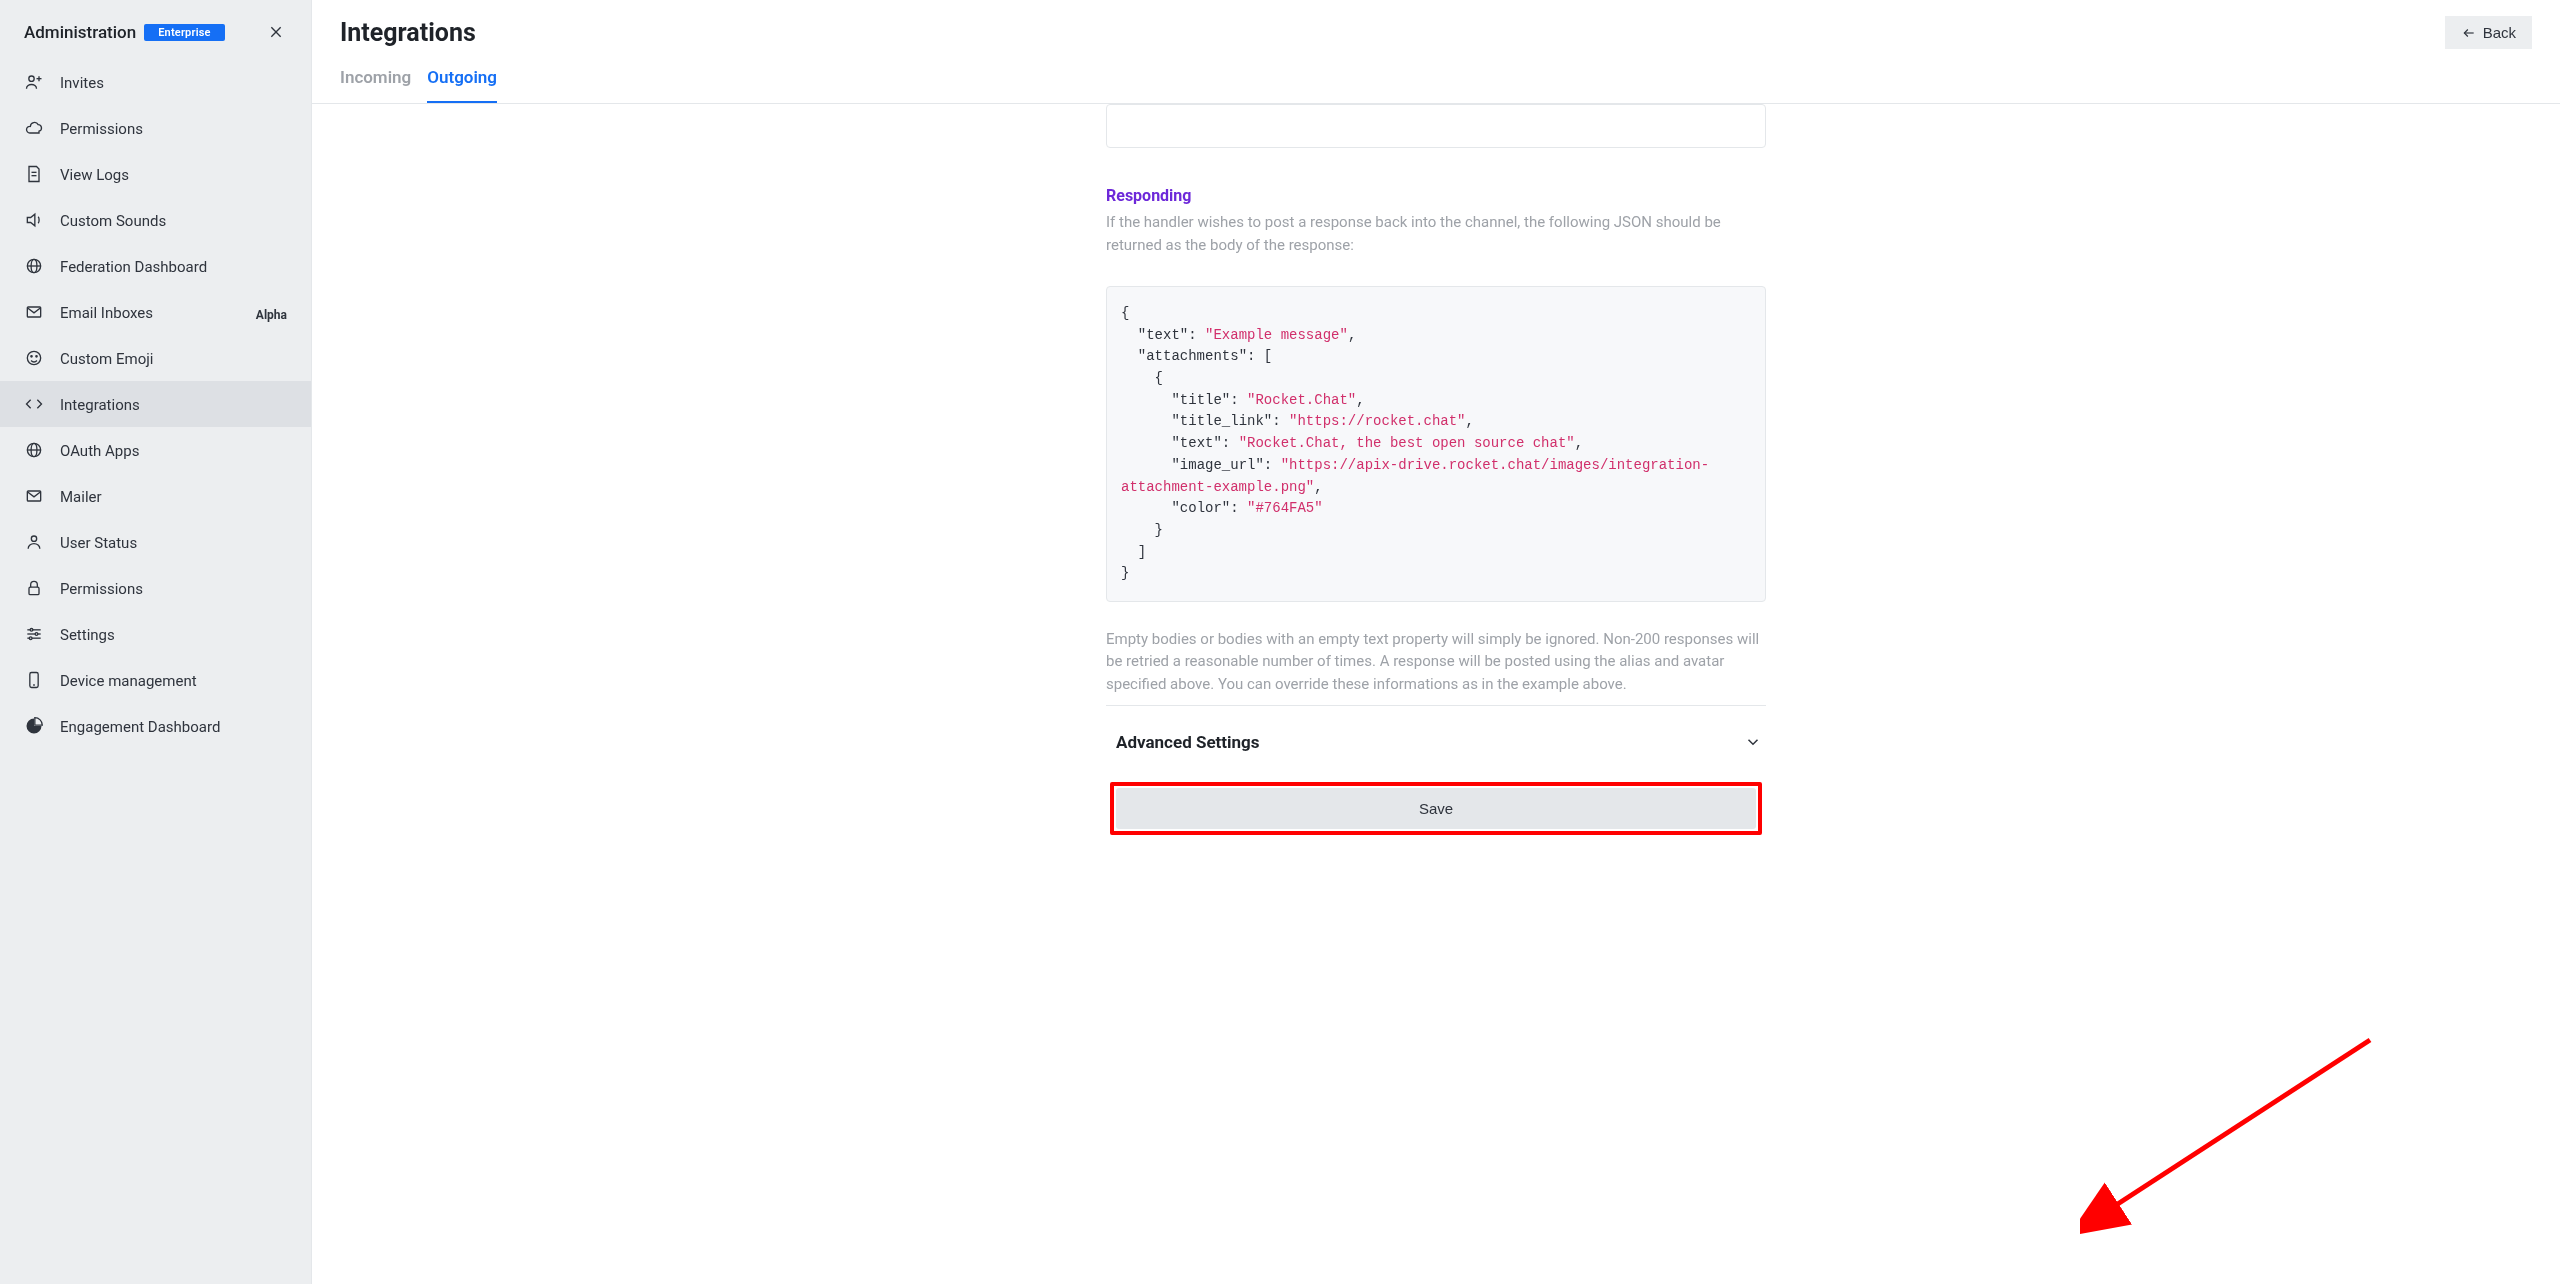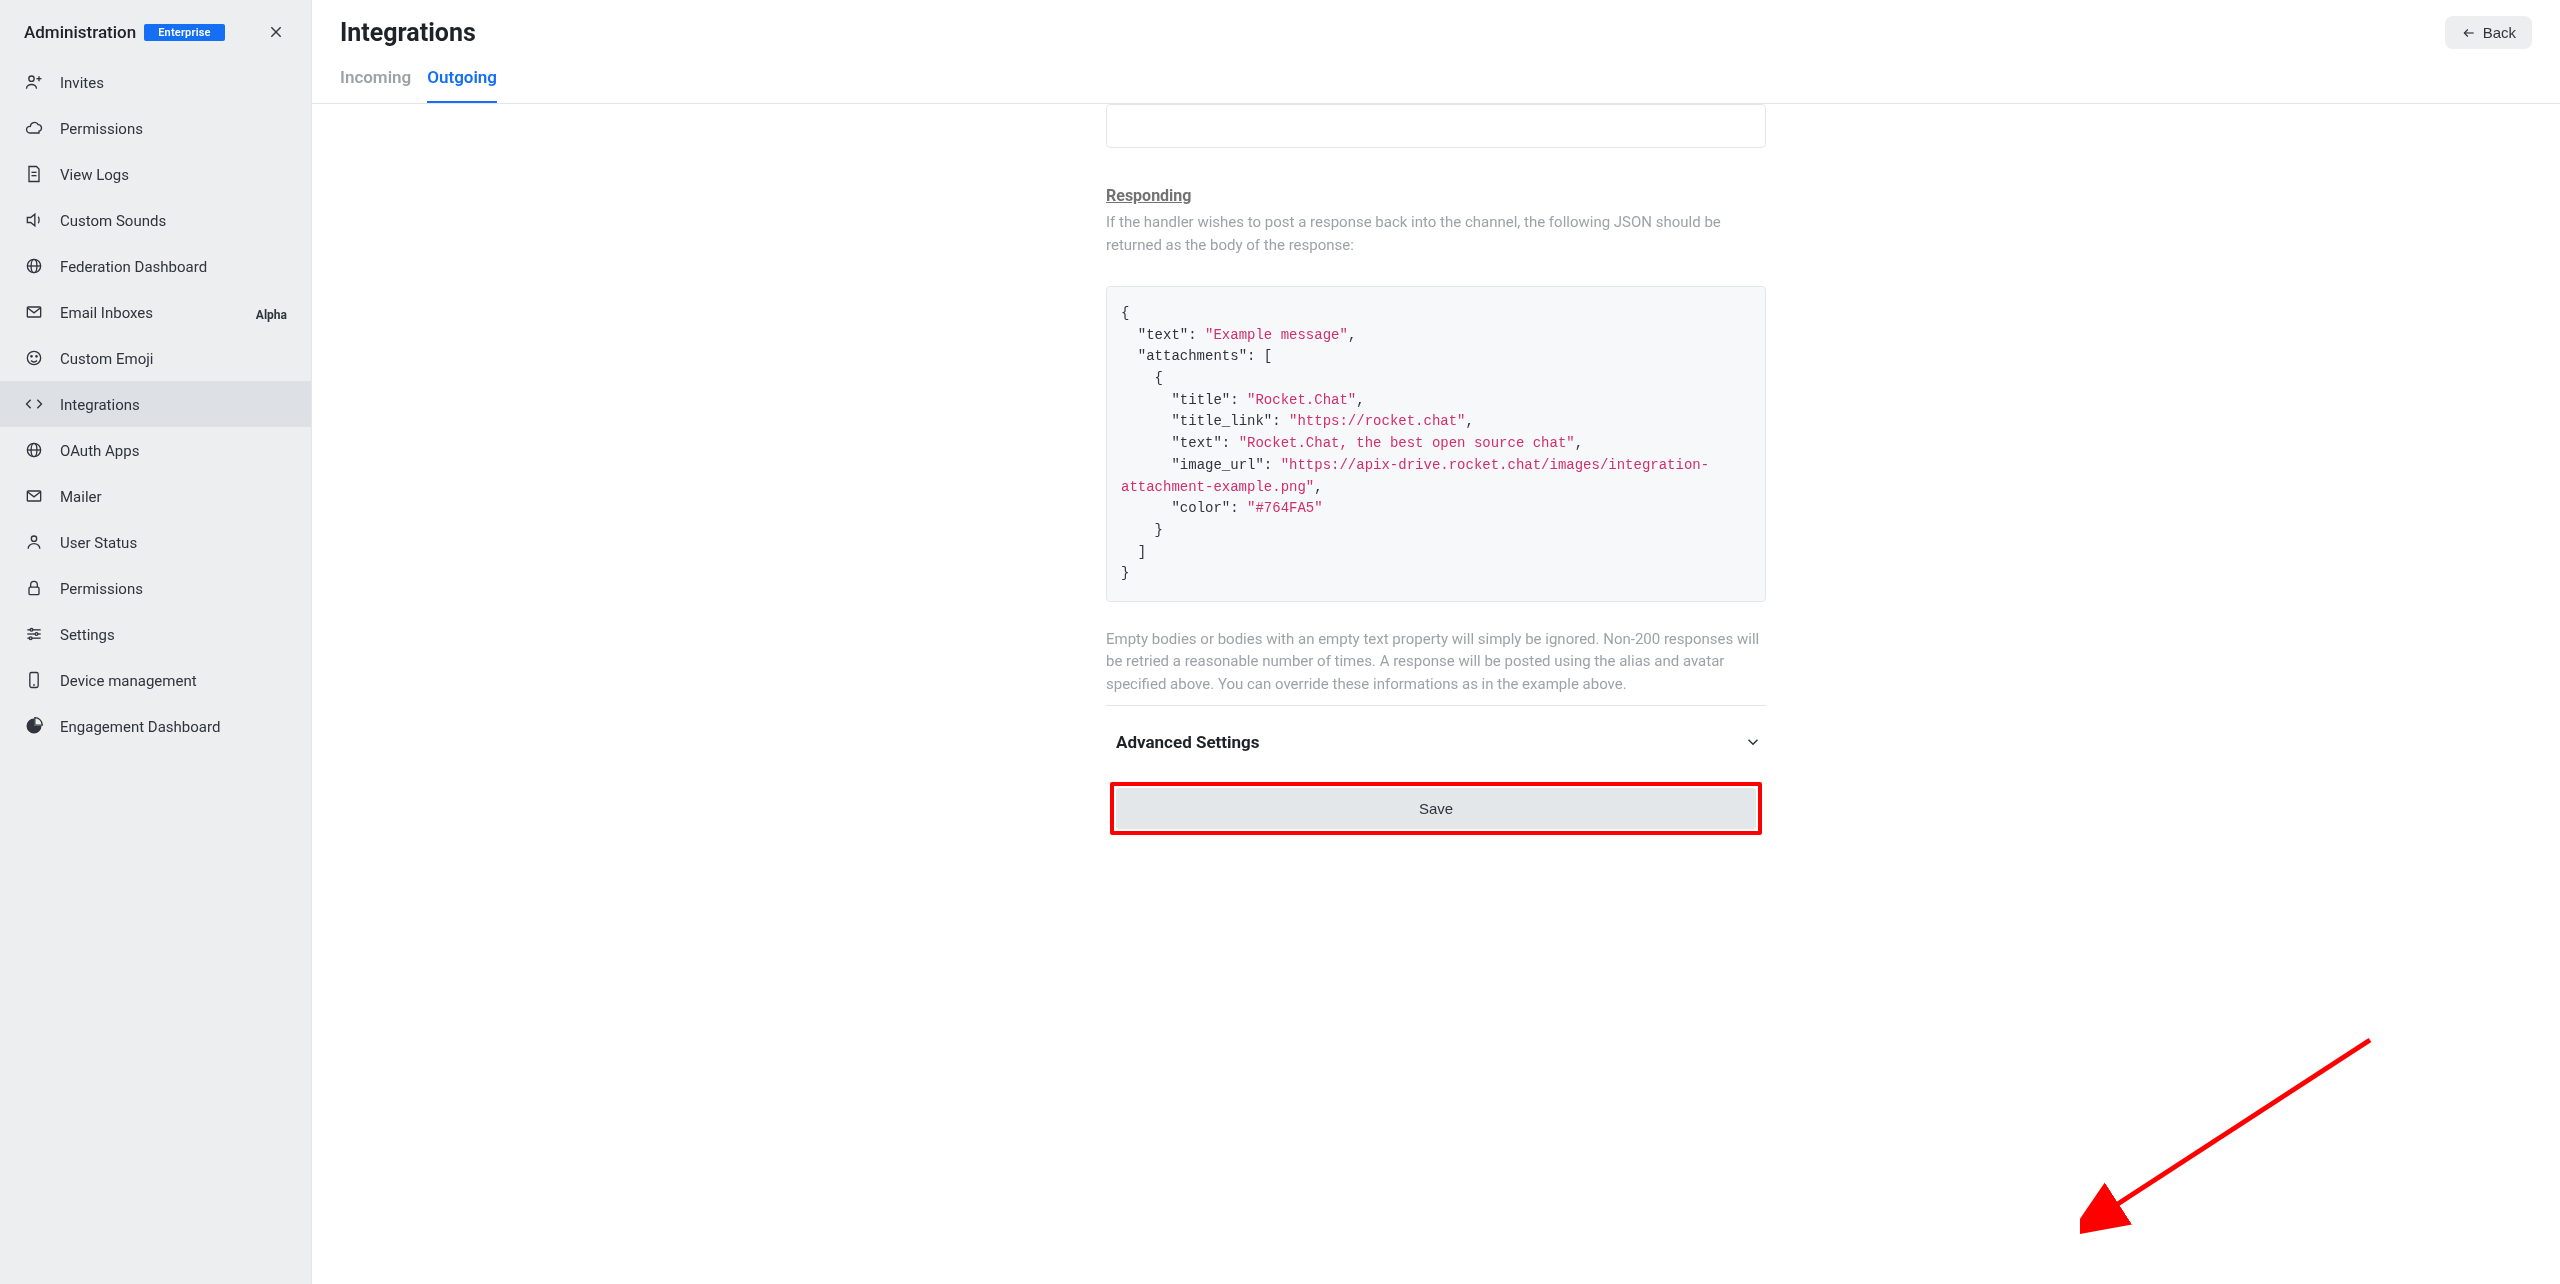--- a/index.html
+++ b/index.html
@@ -88,21 +88,21 @@
   }
   .page-title {
     font-size: 25px;
     font-weight: 700;
     color: #1f2329;
   }
   .back-btn {
     margin-left: auto;
     background: #eceef0;
     border: none;
-    border-radius: 8px;
+    border-radius: 0;
     padding: 8px 16px;
     font-size: 15px;
     font-weight: 500;
     color: #2f343d;
     cursor: pointer;
     display: flex;
     align-items: center;
     gap: 6px;
   }
   .tabs {
@@ -137,23 +137,22 @@
   .top-empty-box {
     border: 1px solid #e4e7ea;
     border-radius: 4px;
     height: 44px;
     margin-bottom: 38px;
     background: #fff;
   }
   .section-title {
     font-size: 16px;
     font-weight: 700;
-    color: #737373;
+    color: #6d28d9;
     margin-bottom: 6px;
-    text-decoration: underline;
   }
   .section-desc {
     font-size: 15px;
     color: #9ea2a8;
     line-height: 1.5;
     margin-bottom: 30px;
   }
   .code-box {
     border: 1px solid #e4e7ea;
     background: #f7f8fa;

